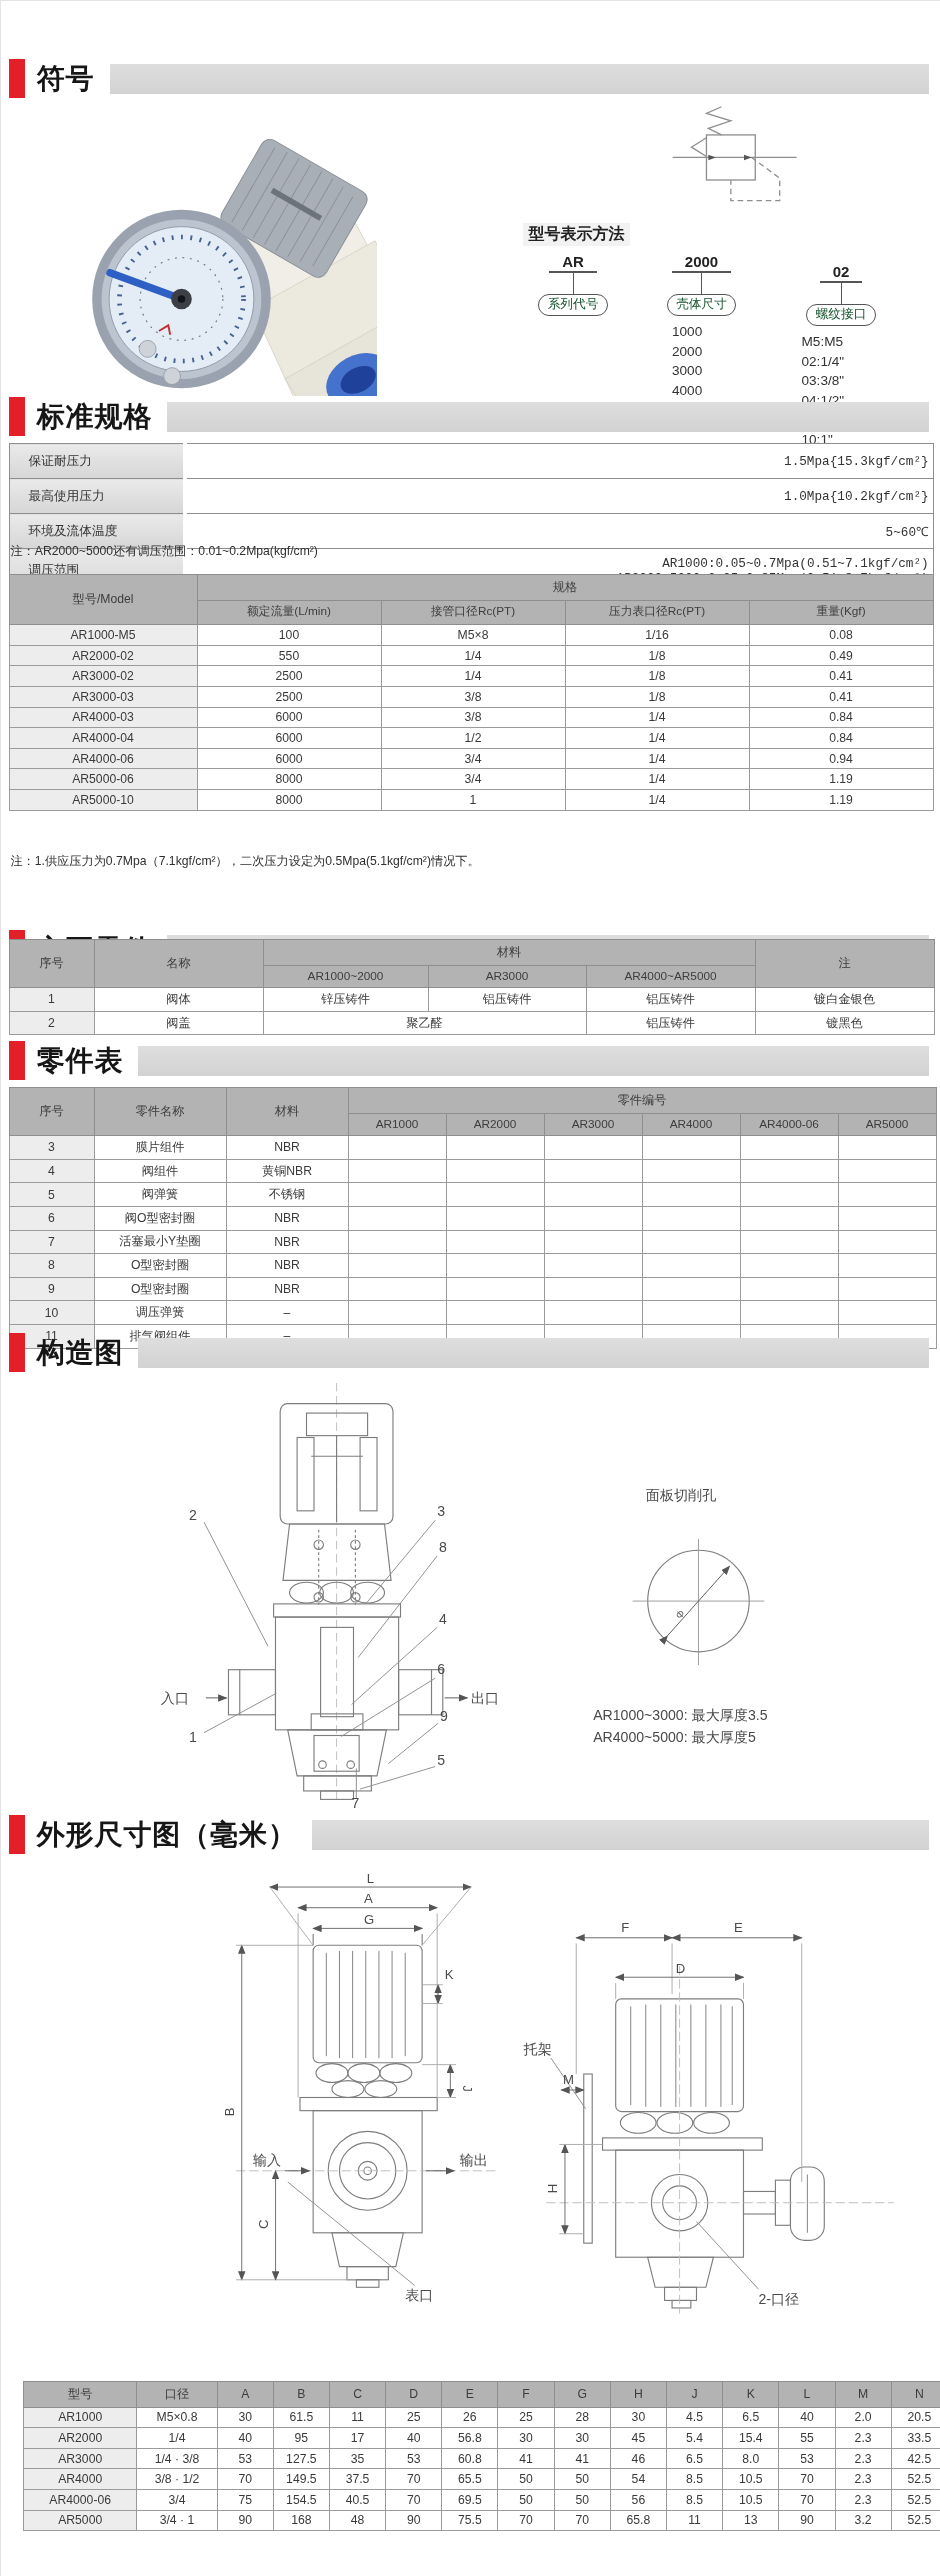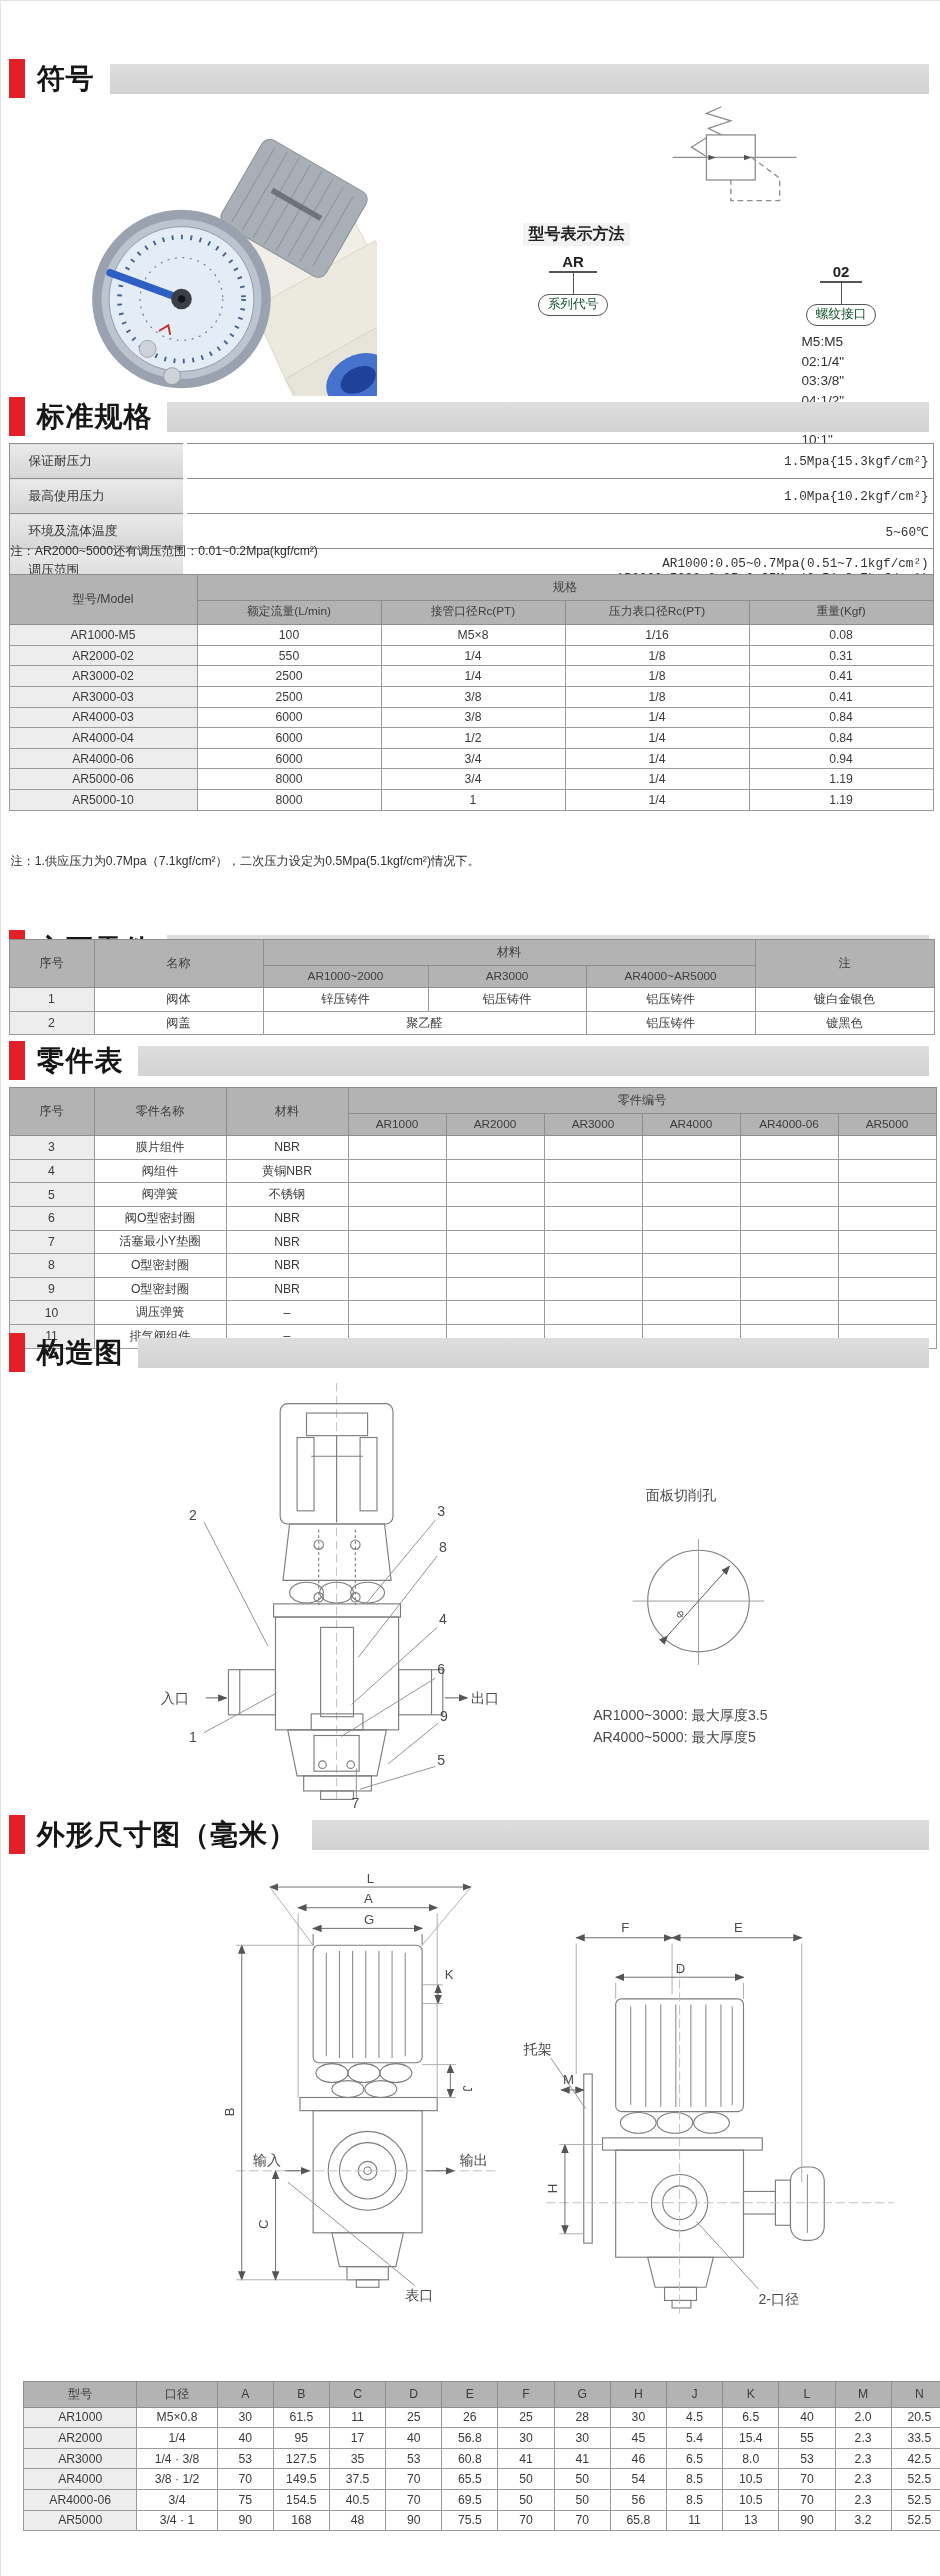--- a/index.html
+++ b/index.html
@@ -95,20 +95,30 @@
     <polygon points="100,55 108,58 100,61" fill="#555"></polygon>
   </svg>
 
   <div class="abs" style="left:522px;top:222px;width:404px;height:179px;">
     <div class="md-title">型号表示方法</div>
     <div class="md-col" style="left:7.5px;top:30px;width:85px;">
       <span class="md-code">AR</span>
       <div class="md-tick"></div>
       <span class="md-pill">系列代号</span>
     </div>
+    <div class="md-col" style="left:136px;top:30px;width:85px;">
+      <span class="md-code">2000</span>
+      <div class="md-tick"></div>
+      <span class="md-pill">壳体尺寸</span>
+      <div class="md-opts" style="margin-left:13px;">1000
+2000
+3000
+4000
+5000</div>
+    </div>
     <div class="md-col" style="left:271px;top:30px;width:94px;margin-top:10px;">
       <span class="md-code">02</span>
       <div class="md-tick"></div>
       <span class="md-pill">螺纹接口</span>
       <div class="md-opts" style="margin-left:7.5px;">M5:M5
 02:1/4"
 03:3/8"
 04:1/2"
 06:3/4"
 10:1"</div>
@@ -171,21 +181,21 @@
           <td>100</td>
           <td>M5×8</td>
           <td>1/16</td>
           <td>0.08</td>
         </tr>
     <tr>
           <td class="first">AR2000-02</td>
           <td>550</td>
           <td>1/4</td>
           <td>1/8</td>
-          <td>0.31</td>
+          <td>0.49</td>
         </tr>
     <tr>
           <td class="first">AR3000-02</td>
           <td>2500</td>
           <td>1/4</td>
           <td>1/8</td>
           <td>0.41</td>
         </tr>
     <tr>
           <td class="first">AR3000-03</td>

